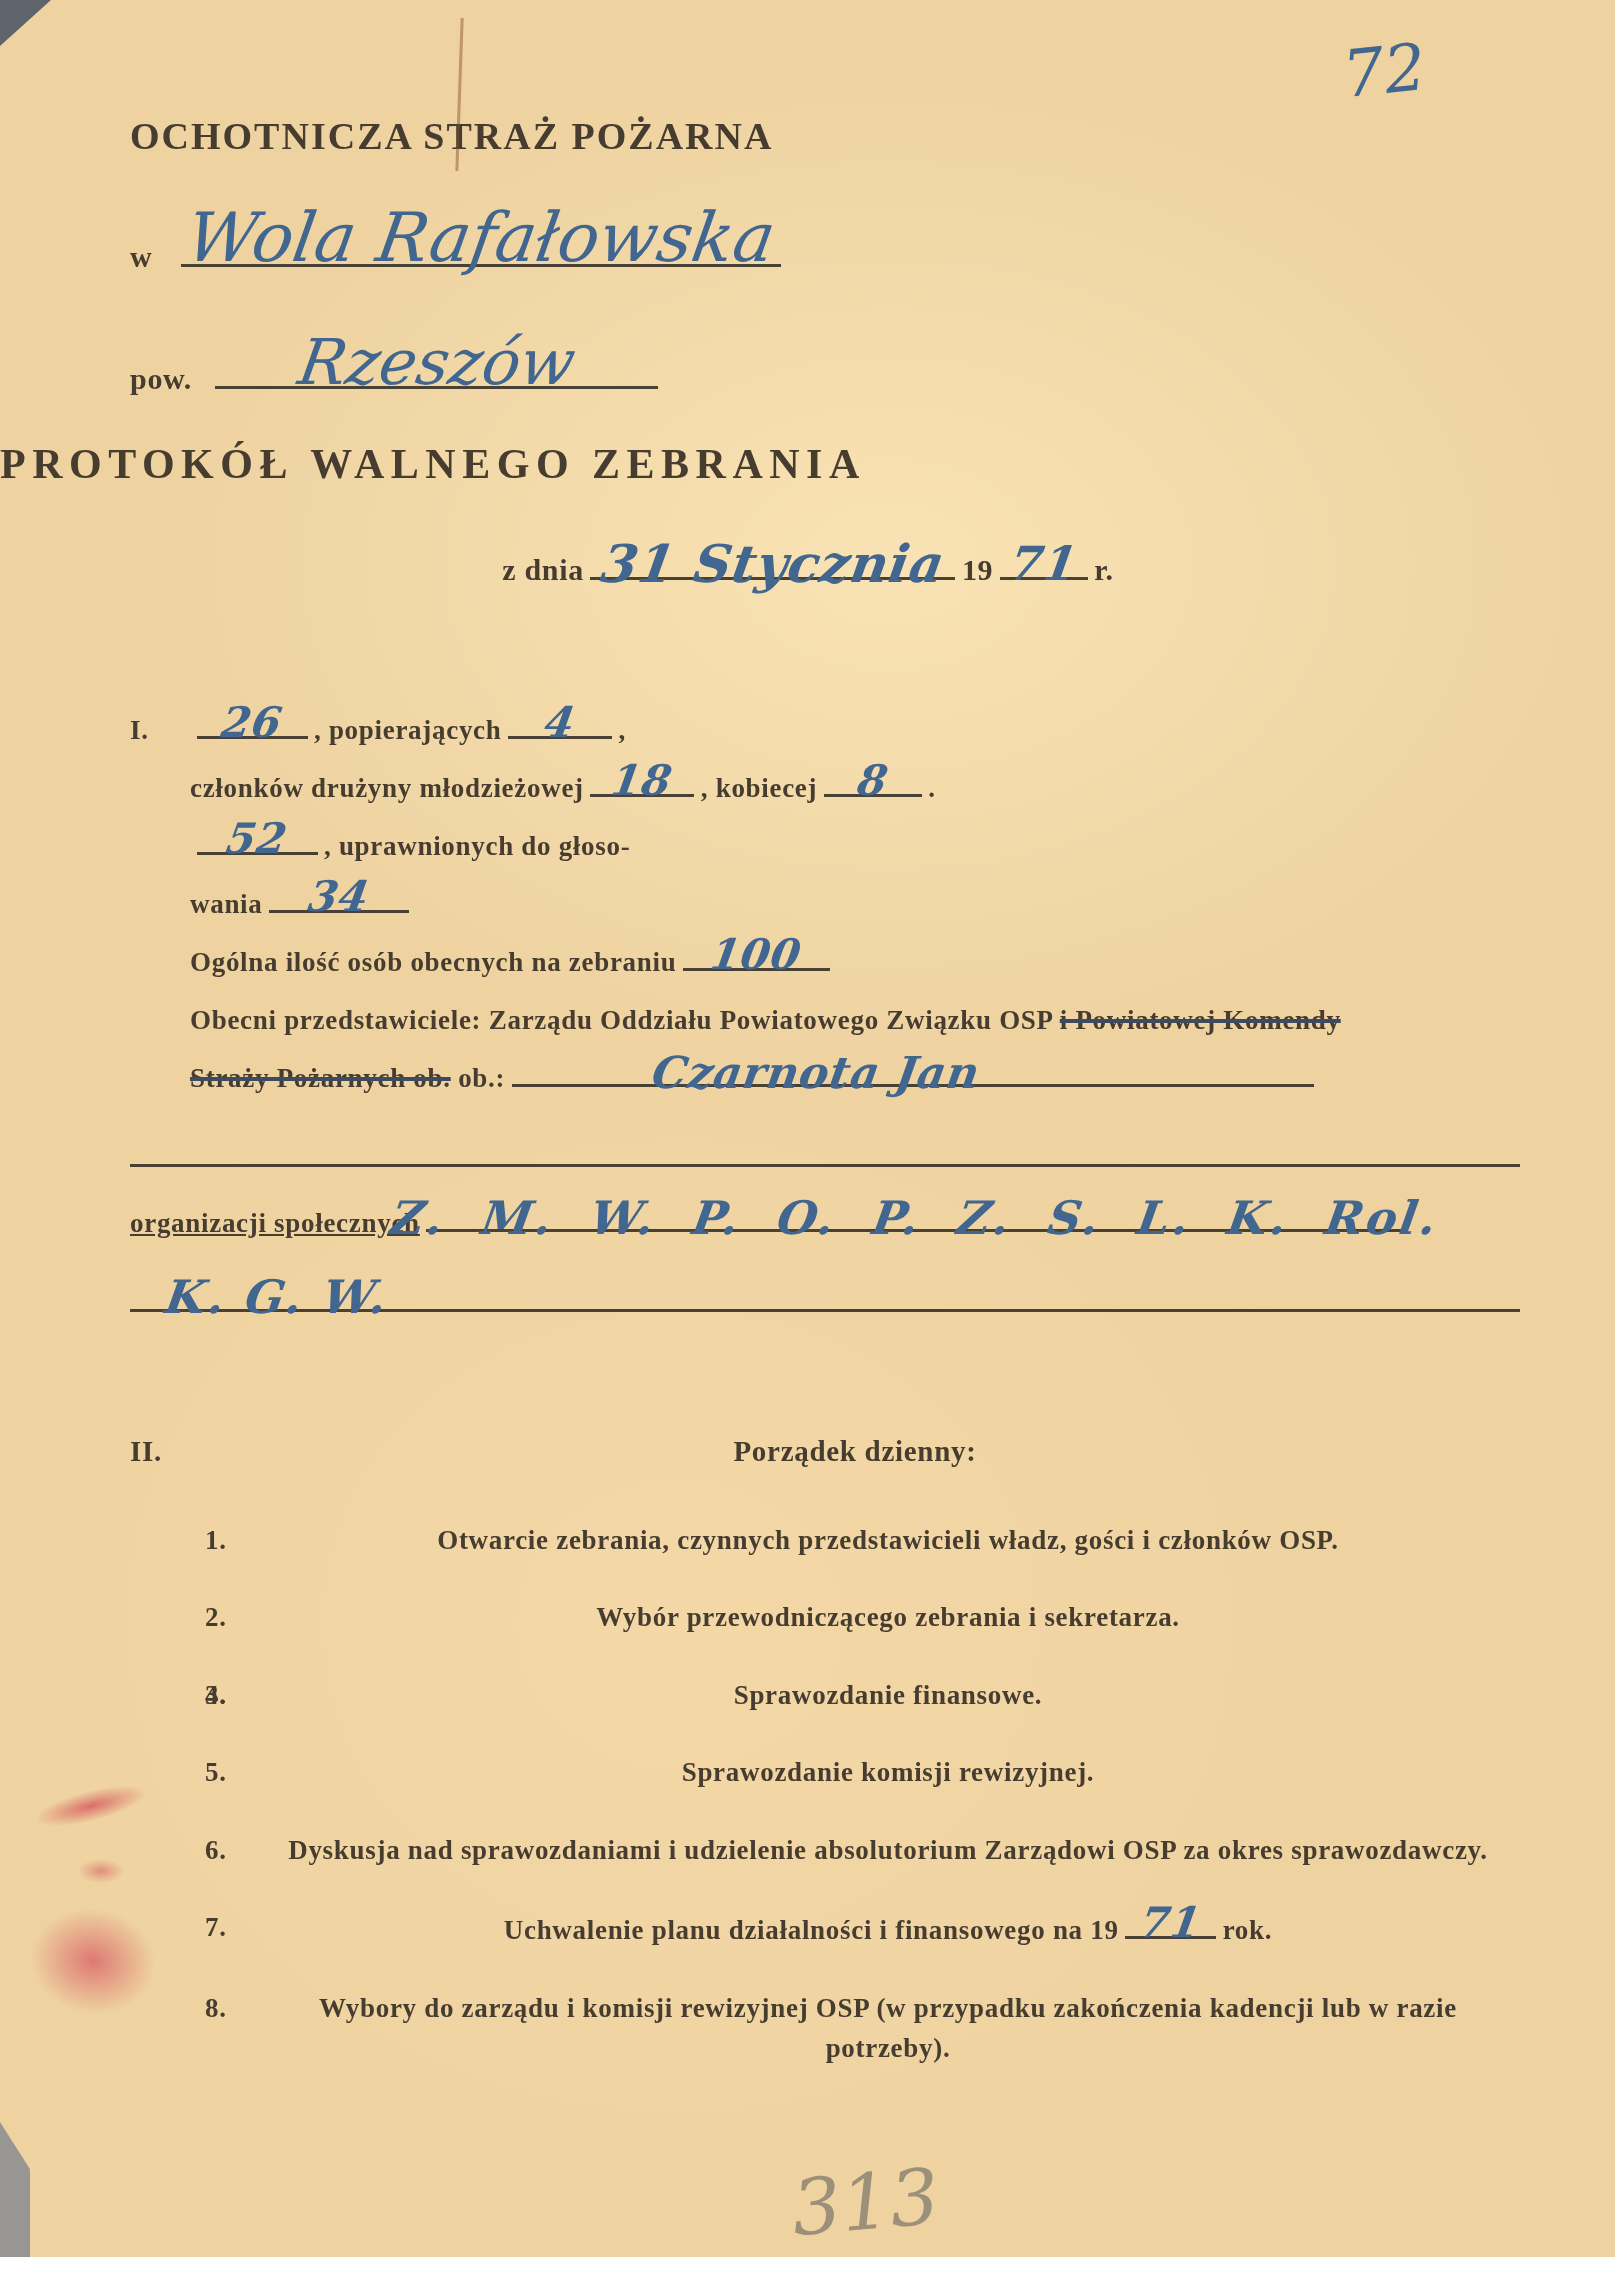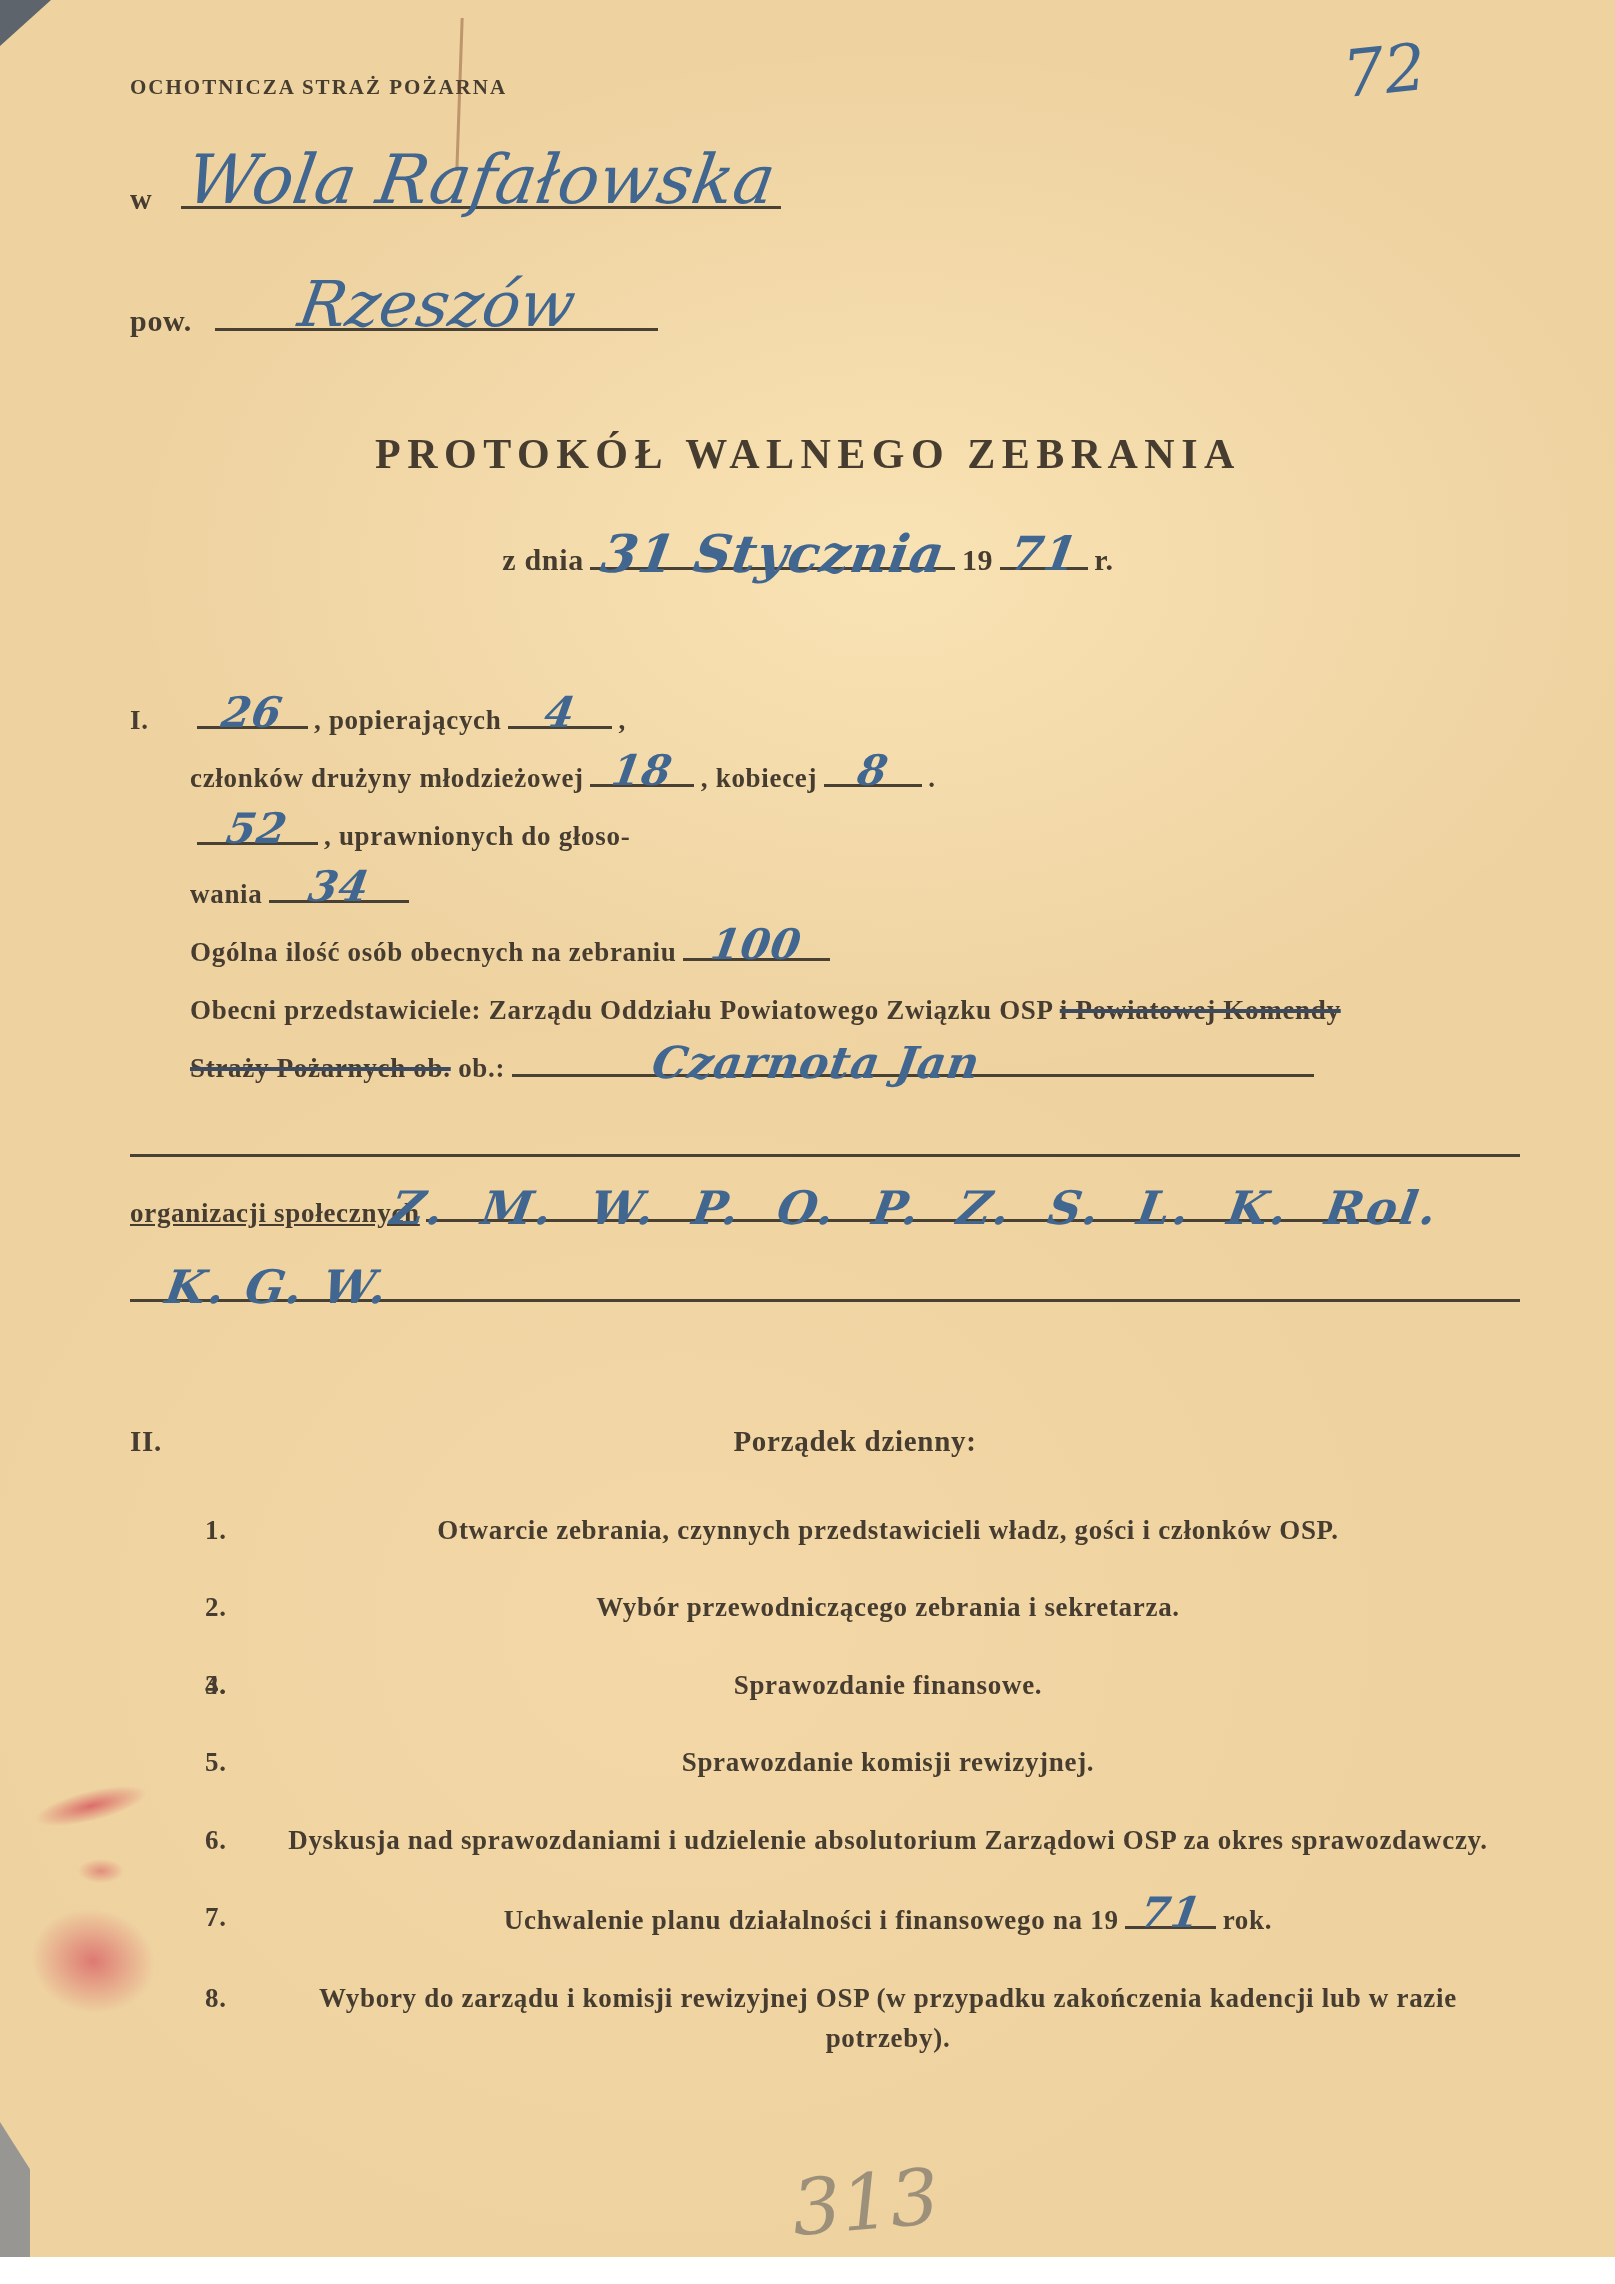--- a/index.html
+++ b/index.html
@@ -10,25 +10,25 @@
     overflow:hidden;
     background:
       radial-gradient(1238px 847px at 55% 25%, rgba(250,228,182,.9) 0%, rgba(250,228,182,0) 62%),
       radial-gradient(1108px 978px at 42% 72%, rgba(245,217,168,.8) 0%, rgba(245,217,168,0) 65%),
       #eed2a0;
     font-family:"Liberation Serif", serif;
     color:#453c2f;
   }
   
   .pr{font-weight:bold;color:#463d30;letter-spacing:0.7px;}
-  .org-name{margin:75px 0 0 130px;font-size:21px;letter-spacing:2px;}
+  .org-name{margin:114px 0 0 130px;font-size:38px;letter-spacing:2px;}
   .fill-row{position:relative;margin-left:130px;font-size:30px;}
   .row-w{margin-top:77px;}
   .row-pow{margin-top:83px;}
-  .title{margin-top:92px;text-align:center;font-size:42px;letter-spacing:6.5px;}
+  .title{margin-top:44px;font-size:42px;letter-spacing:6.5px;}
   .dateline{margin-top:60px;text-align:center;font-size:30px;}
   
   .hw{
     font-family:"DejaVu Serif", serif;
     font-style:italic;
     color:#41668f;
     line-height:1;
     white-space:nowrap;
   }
   .pagenum{position:absolute;top:38px;left:1343px;font-size:65px;transform:rotate(-6deg);}

